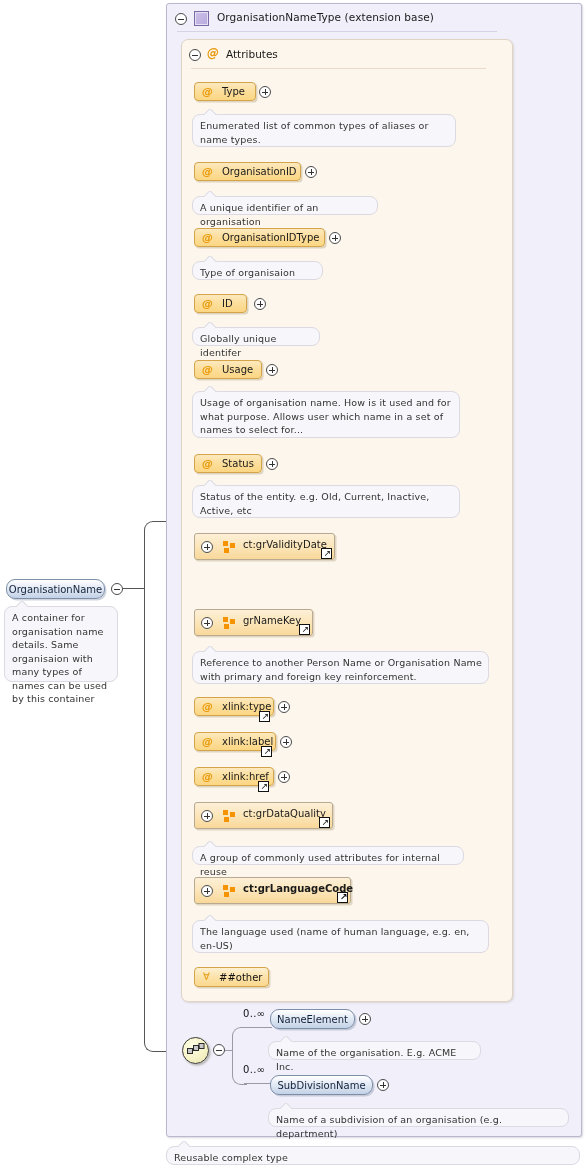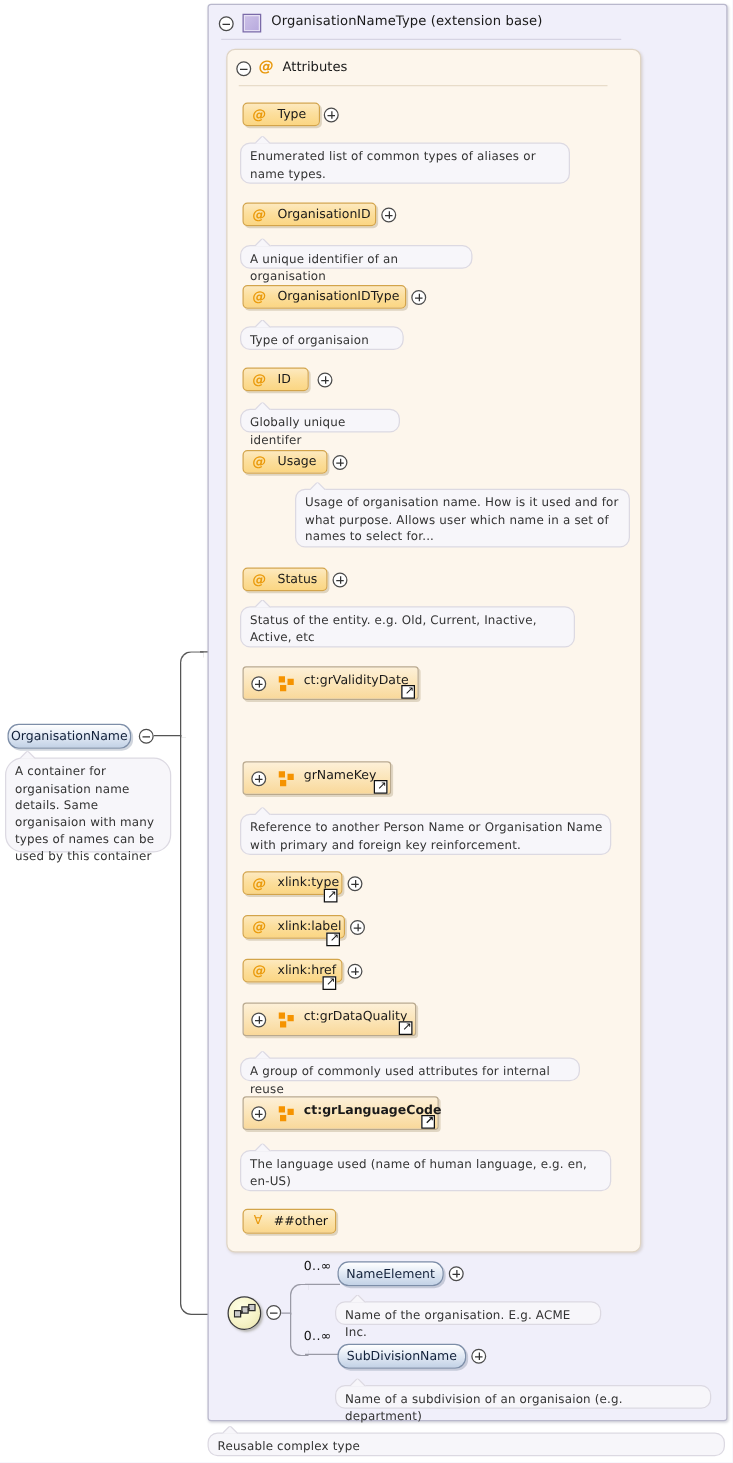--- a/index.html
+++ b/index.html
@@ -165,21 +165,21 @@
 </head>
 <body>
 
 <div class="canvas">
 
   <div class="root-el" style="left:6px;top:579px;width:99px;">
     <span class="nm">OrganisationName</span>
   </div>
   <div class="tgl" style="left:111px;top:583px;"></div>
 
-  <div class="note" style="left:4px;top:606px;width:133px;height:76px;border-radius:14px;">
+  <div class="note" style="left:4px;top:606px;width:114px;height:76px;">
     <span class="pt"></span>
     <span class="tx">A container for organisation name details. Same organisaion with many types of names can be used by this container</span>
   </div>
 
   <div class="ln h" style="left:123px;top:588px;width:22px;"></div>
   <div class="corner tl" style="left:144px;top:521px;width:18px;height:68px;"></div>
   <div class="corner bl" style="left:144px;top:588px;width:44px;height:463px;"></div>
   <div class="ln h" style="left:160px;top:521px;width:28px;"></div>
 
   <div class="type-panel">
@@ -235,21 +235,21 @@
   <div class="note" style="left:192px;top:327px;width:128px;height:19px;">
     <span class="pt"></span>
     <span class="tx">Globally unique identifer</span>
   </div>
 
   <div class="attr-node" style="left:194px;top:360px;width:68px;">
     <span class="at">@</span>
     <span class="nm">Usage</span>
   </div>
   <div class="tgl plus" style="left:266px;top:364px;"></div>
-  <div class="note" style="left:192px;top:391px;width:268px;height:47px;margin-left:44px;">
+  <div class="note" style="left:192px;top:391px;width:268px;height:47px;">
     <span class="pt"></span>
     <span class="tx">Usage of organisation name. How is it used and for what purpose. Allows user which name in a set of names to select for...</span>
   </div>
 
   <div class="attr-node" style="left:194px;top:454px;width:68px;">
     <span class="at">@</span>
     <span class="nm">Status</span>
   </div>
   <div class="tgl plus" style="left:266px;top:458px;"></div>
   <div class="note" style="left:192px;top:485px;width:268px;height:33px;">
@@ -366,21 +366,21 @@
     <span class="tx">Name of the organisation. E.g. ACME Inc.</span>
   </div>
 
   <span class="card" style="left:243px;top:1064px;">0..∞</span>
   <div class="el-node" style="left:270px;top:1075px;width:103px;">
     <span class="nm">SubDivisionName</span>
   </div>
   <div class="tgl plus" style="left:377px;top:1079px;"></div>
   <div class="note" style="left:268px;top:1108px;width:301px;height:19px;">
     <span class="pt"></span>
-    <span class="tx">Name of a subdivision of an organisaion (e.g. department)</span>
+    <span class="tx">Name of a subdivision of an organisation (e.g. department)</span>
   </div>
 
   <div class="note" style="left:166px;top:1146px;width:414px;height:19px;">
     <span class="pt"></span>
     <span class="tx">Reusable complex type</span>
   </div>
 
 </div>
 
 </body></html>

